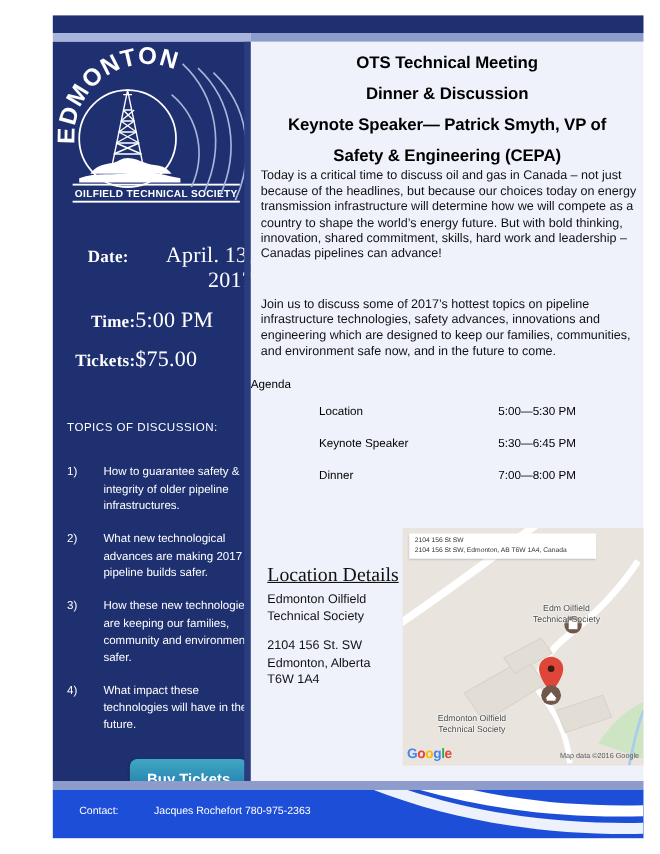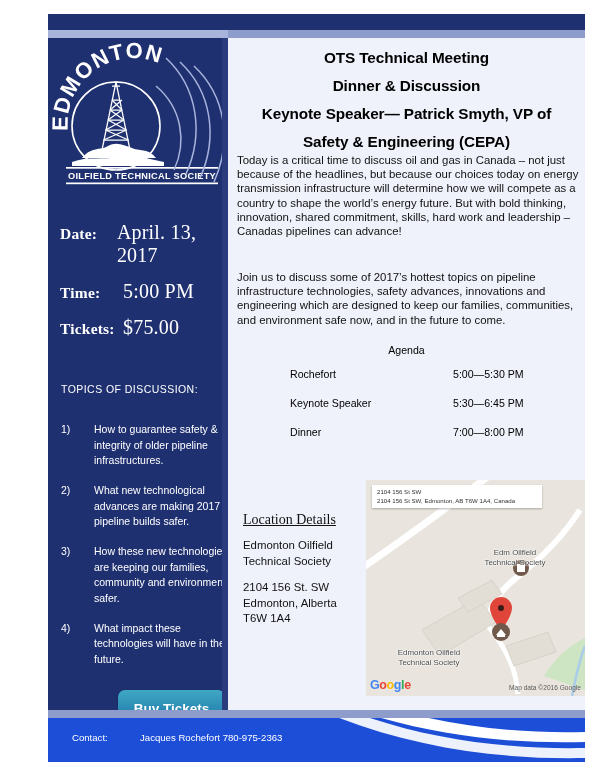--- a/index.html
+++ b/index.html
@@ -23,21 +23,21 @@
   .leftpanel-edge { position:absolute; left:222px; top:38px; width:6px; height:672px;
     background:#2B3C7E; }
 
   
   .logo-wrap { position:absolute; left:0px; top:0px; width:180px; height:150px; }
   .logo-wrap svg { display:block; }
 
   
   .info { position:absolute; left:12px; top:183px; width:170px;
     font-family:"Liberation Serif", serif; color:#ffffff; }
-  .info-row { display:flex; align-items:baseline; margin-bottom:13px; }
+  .info-row { display:flex; align-items:baseline; margin-bottom:13px;text-align:right; }
   .info-label { width:63px; font-size:15.5px; font-weight:bold; letter-spacing:.2px; }
   .info-value { font-size:20px; font-weight:normal; letter-spacing:.2px; }
 
   
   .topics-title { position:absolute; left:13px; top:345px; color:#ffffff;
     font-size:10.5px; letter-spacing:.45px; }
   .topics { position:absolute; left:13px; top:384px; width:170px; color:#ffffff; }
   .topic { display:flex; margin-bottom:14.5px; }
   .topic-num { width:33px; flex:0 0 33px; font-size:10.5px; line-height:15.5px; }
   .topic-text { font-size:10.5px; line-height:15.5px; }
@@ -58,29 +58,29 @@
     color:#000000; font-size:15.3px; font-weight:bold; line-height:28px;
     letter-spacing:-.1px; }
 
   .para { position:absolute; left:9px; width:345px; color:#111111;
     font-size:11.4px; line-height:14.2px; }
   .para1 { top:115px; }
   .para2 { top:232px; }
 
   
   .agenda-title { position:absolute; left:0px; top:306px; width:357px;
-    text-align:center; font-size:10.6px; color:#000000; }
+    font-size:10.6px; color:#000000; }
   .agenda { position:absolute; left:62px; top:330px; width:255px; }
   .agenda-row { display:flex; justify-content:space-between; margin-bottom:17px;
     font-size:10.6px; color:#000000; }
   .agenda-time { width:92px; }
 
   
   .loc-title { position:absolute; left:15px; top:474px;
-    font-family:"Liberation Serif", serif; font-size:14px; color:#111111;
+    font-family:"Liberation Serif", serif; font-size:18px; color:#111111;
     text-decoration:underline; }
   .loc-body { position:absolute; left:15px; top:500px; width:135px;
     font-size:11.4px; line-height:15.5px; color:#111111; }
   .loc-gap { height:11px; }
 
   
   .map { position:absolute; left:138px; top:442px; width:219px; height:216px;
     background:#E9E5DE; overflow:hidden; }
   .map svg { display:block; }
   .map-info { position:absolute; left:6px; top:5px; width:170px; background:#ffffff;
@@ -203,21 +203,21 @@
       <div>Keynote Speaker— Patrick Smyth, VP of</div>
       <div>Safety &amp; Engineering (CEPA)</div>
     </div>
 
     <div class="para para1">Today is a critical time to discuss oil and gas in Canada – not just because of the headlines, but because our choices today on energy transmission infrastructure will determine how we will compete as a country to shape the world’s energy future. But with bold thinking, innovation, shared commitment, skills, hard work and leadership – Canadas pipelines can advance!</div>
     <div class="para para2">Join us to discuss some of 2017’s hottest  topics on pipeline infrastructure technologies, safety advances, innovations and engineering which are designed to keep our families, communities, and environment safe now, and in the future to come.</div>
 
     <div class="agenda-title">Agenda</div>
     <div class="agenda" id="agenda-list">
         <div class="agenda-row">
-          <span>Rochefort</span>
+          <span>Location</span>
           <span class="agenda-time">5:00—5:30 PM</span>
         </div>
         <div class="agenda-row">
           <span>Keynote Speaker</span>
           <span class="agenda-time">5:30—6:45 PM</span>
         </div>
         <div class="agenda-row">
           <span>Dinner</span>
           <span class="agenda-time">7:00—8:00 PM</span>
         </div>

